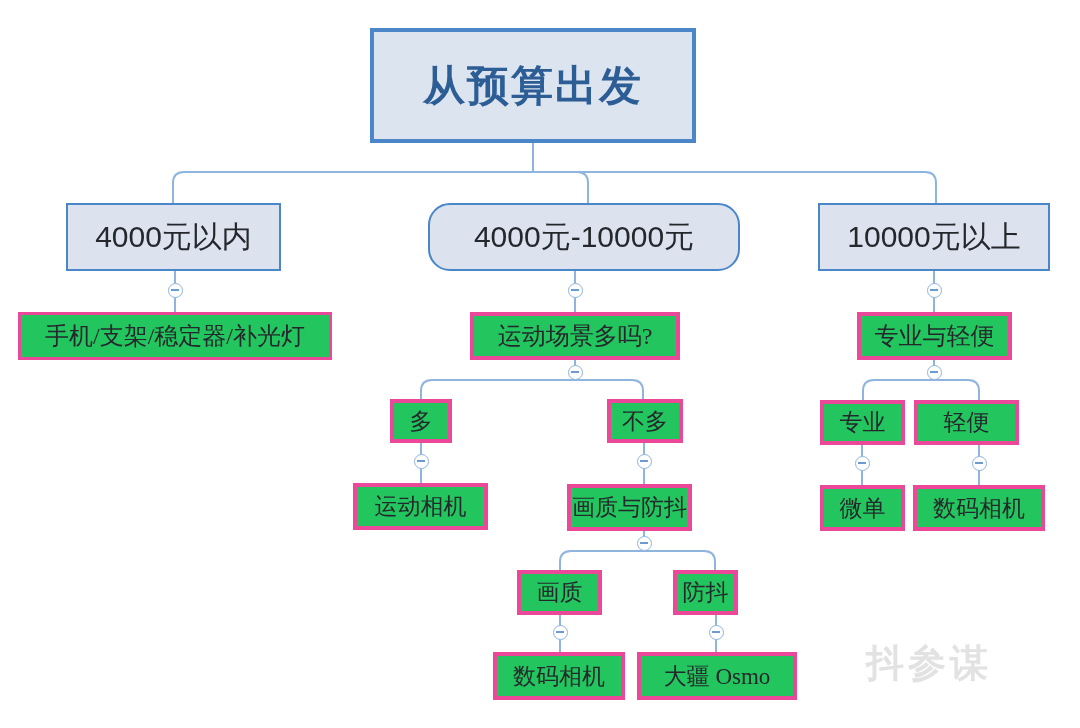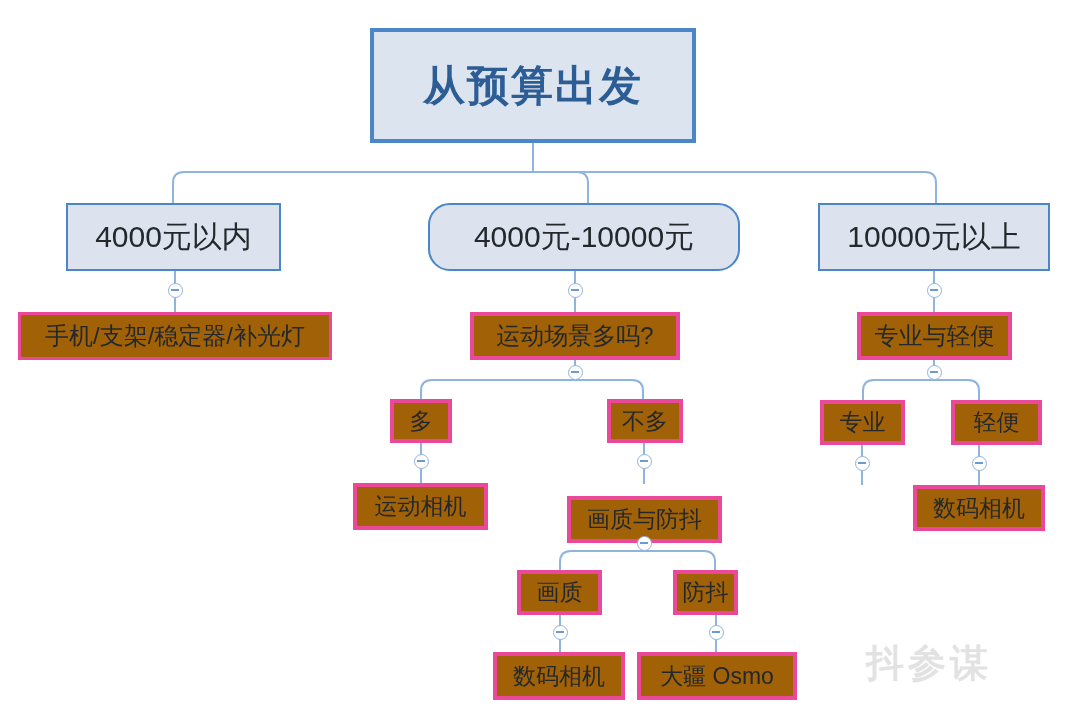--- a/index.html
+++ b/index.html
@@ -44,23 +44,24 @@
     font-size: 42px;
     letter-spacing: 2px;
   }
   .node.level1 {
     background: #dce3ef;
     border: 2px solid #4a86c8;
     font-size: 30px;
     color: #24282c;
   }
   .node.level2, .node.level3, .node.level4, .node.level5 {
-    background: #a16207;
+    background: #22c55e;
     border: 4px solid #ec4899;
     color: #24282c;
+    font-family: Liberation Serif, serif;
   }
   .node.level2 { font-size: 24px; }
   .node.level3 { font-size: 23px; }
   .node.level4 { font-size: 23px; }
   .node.level5 { font-size: 23px; }
   .node.leafwide {
     border-width: 3px;
   }
   .toggle {
     position: absolute;
@@ -168,29 +169,32 @@
 
   <div class="node level3" style="left:390px; top:399px; width:62px; height:44px;">
     <span>多</span>
   </div>
   <div class="node level3" style="left:607px; top:399px; width:76px; height:44px;">
     <span>不多</span>
   </div>
   <div class="node level3" style="left:820px; top:400px; width:85px; height:45px;">
     <span>专业</span>
   </div>
-  <div class="node level3" style="left:951px; top:400px; width:91px; height:45px;justify-content:center;">
+  <div class="node level3" style="left:914px; top:400px; width:105px; height:45px;justify-content:center;">
     <span>轻便</span>
   </div>
 
   <div class="node level4" style="left:353px; top:483px; width:135px; height:47px;">
     <span>运动相机</span>
   </div>
-  <div class="node level4" style="left:567px; top:496px; width:155px; height:47px;">
+  <div class="node level4" style="left:567px; top:484px; width:125px; height:47px;">
     <span>画质与防抖</span>
+  </div>
+  <div class="node level4" style="left:820px; top:485px; width:85px; height:46px;">
+    <span>微单</span>
   </div>
   <div class="node level4" style="left:913px; top:485px; width:132px; height:46px;">
     <span>数码相机</span>
   </div>
 
   <div class="node level5" style="left:517px; top:570px; width:85px; height:45px;">
     <span>画质</span>
   </div>
   <div class="node level5" style="left:673px; top:570px; width:65px; height:45px;">
     <span>防抖</span>

